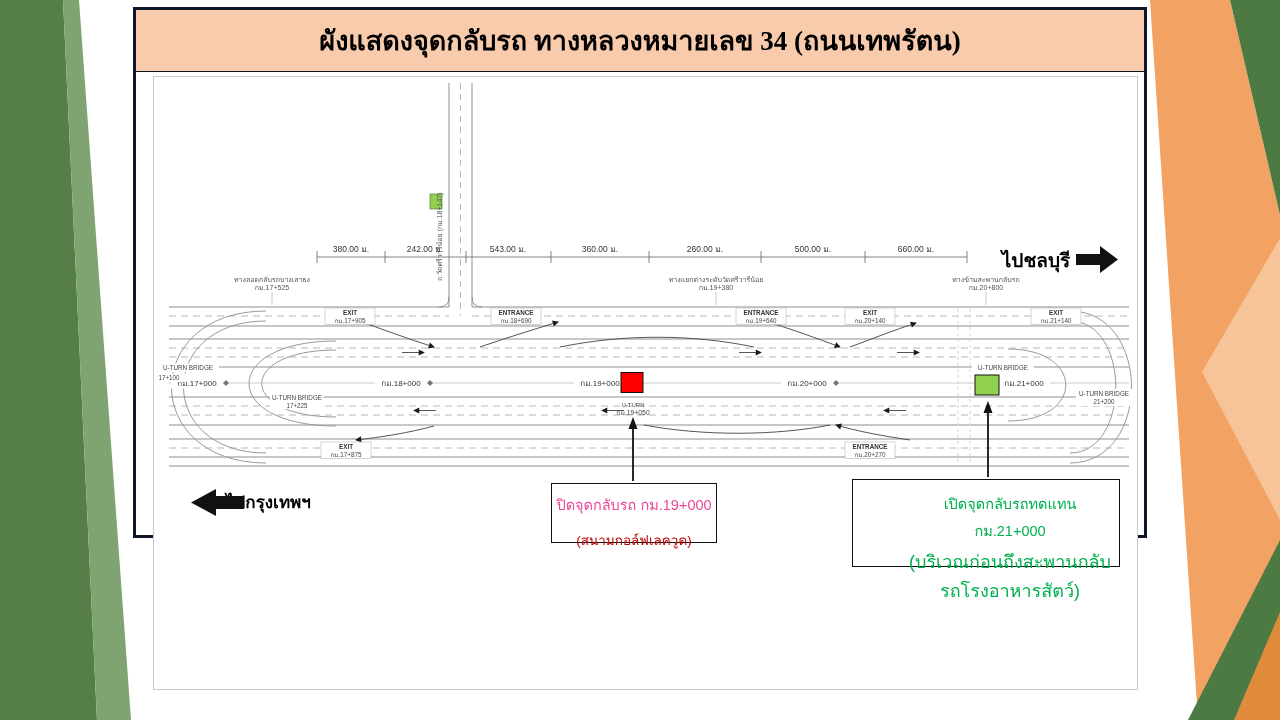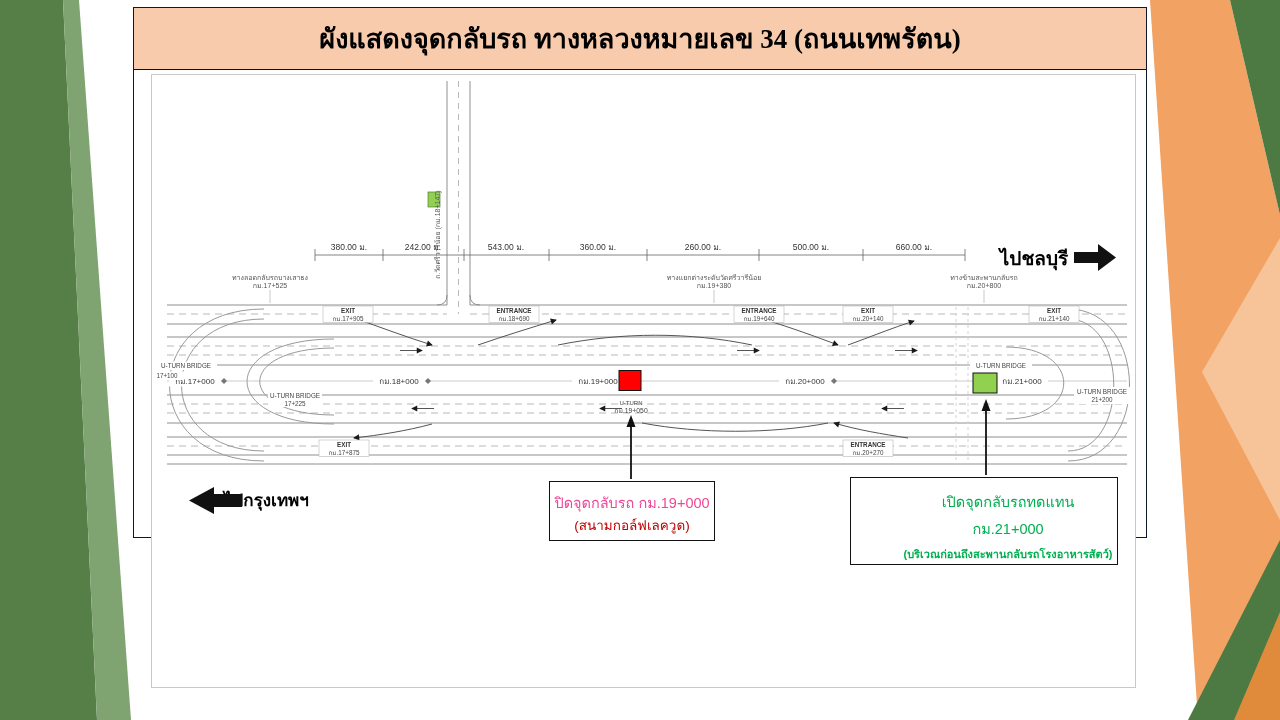--- a/index.html
+++ b/index.html
@@ -11,37 +11,37 @@
   .bg-left-b{left:0;width:135px;background:#7FA471;clip-path:polygon(63px 0,79px 0,131px 100%,97px 100%);}
   .bg-right{left:1140px;width:140px;}
   .bg-right > div{position:absolute;inset:0;}
   .br-orange{background:#F2A263;clip-path:polygon(10px 0,90px 0,140px 215px,140px 720px,58px 720px);}
   .br-green-top{background:#4C7A42;clip-path:polygon(90px 0,140px 0,140px 215px);}
   .br-peach{background:#F7C49A;clip-path:polygon(62px 372px,140px 238px,140px 520px);}
   .br-green-bot{background:#4C7A42;clip-path:polygon(48px 720px,140px 540px,140px 720px);}
   .br-orange-dark{background:#E08B3C;clip-path:polygon(94px 720px,140px 612px,140px 720px);}
   
   .slide{position:absolute;left:133px;top:7px;width:1014px;height:531px;background:#fff;
-         border:1px solid #0f172a;box-sizing:border-box;}
+         border:3px solid #0f172a;box-sizing:border-box;}
   .title-bar{position:absolute;left:0;top:0;width:100%;height:62px;background:#F8CBAD;
              border-bottom:1.5px solid #111;box-sizing:border-box;
              display:flex;align-items:center;justify-content:center;}
   .title-bar span{font-family:"Liberation Serif", serif;font-weight:bold;font-size:27px;color:#000;}
   .frame{position:absolute;left:17px;top:66px;width:983px;height:612px;background:#fff;
          border:1px solid #c9c9c9;box-sizing:content-box;}
   .frame svg{position:absolute;left:0;top:0;font-family:"Liberation Sans", sans-serif;}
   
   .callout{position:absolute;background:#fff;border:1.4px solid #111;box-sizing:border-box;
            text-align:center;z-index:5;}
   .callout-closed{left:397px;top:406px;width:166px;height:60px;padding-top:9px;}
   .callout-closed .l1{font-size:14.5px;color:#ec4899;}
-  .callout-closed .l2{font-size:13.5px;color:#C00000;margin-top:0;}
+  .callout-closed .l2{font-size:13.5px;color:#C00000;margin-top:13px;}
   .callout-open{left:698px;top:402px;width:268px;height:88px;padding-top:8px;padding-left:48px;}
   .callout-open .l1,.callout-open .l2{font-size:14.5px;color:#00B050;margin-top:4px;}
-  .callout-open .l3{font-size:11px;color:#00B050;margin-top:5px;font-weight:bold;}
+  .callout-open .l3{font-size:18px;color:#00B050;margin-top:5px;}
   text{fill:#444;}
   .tiny{font-size:6.3px;}
   .tinyb{font-size:6.3px;font-weight:bold;fill:#333;}
   .sm{font-size:7px;fill:#555;}
   .dim{font-size:8.5px;fill:#333;}
   .chain{font-size:8px;fill:#333;}
   .banner{font-size:19px;font-weight:bold;fill:#000;}
   .banner2{font-size:17px;font-weight:bold;fill:#000;}
 </style>
 </head>

